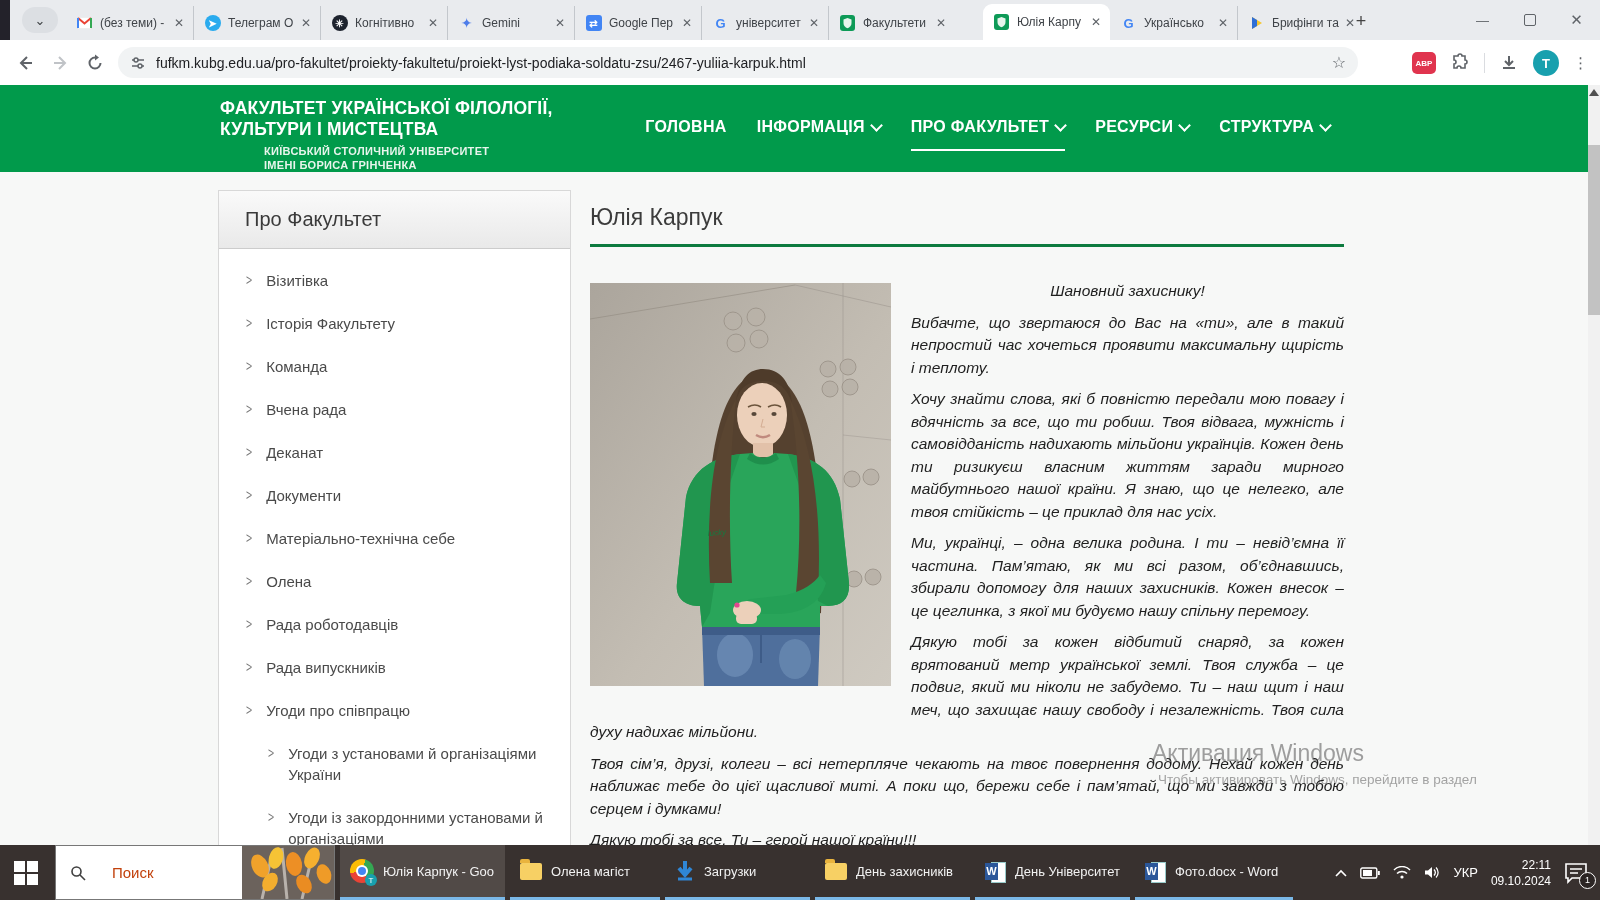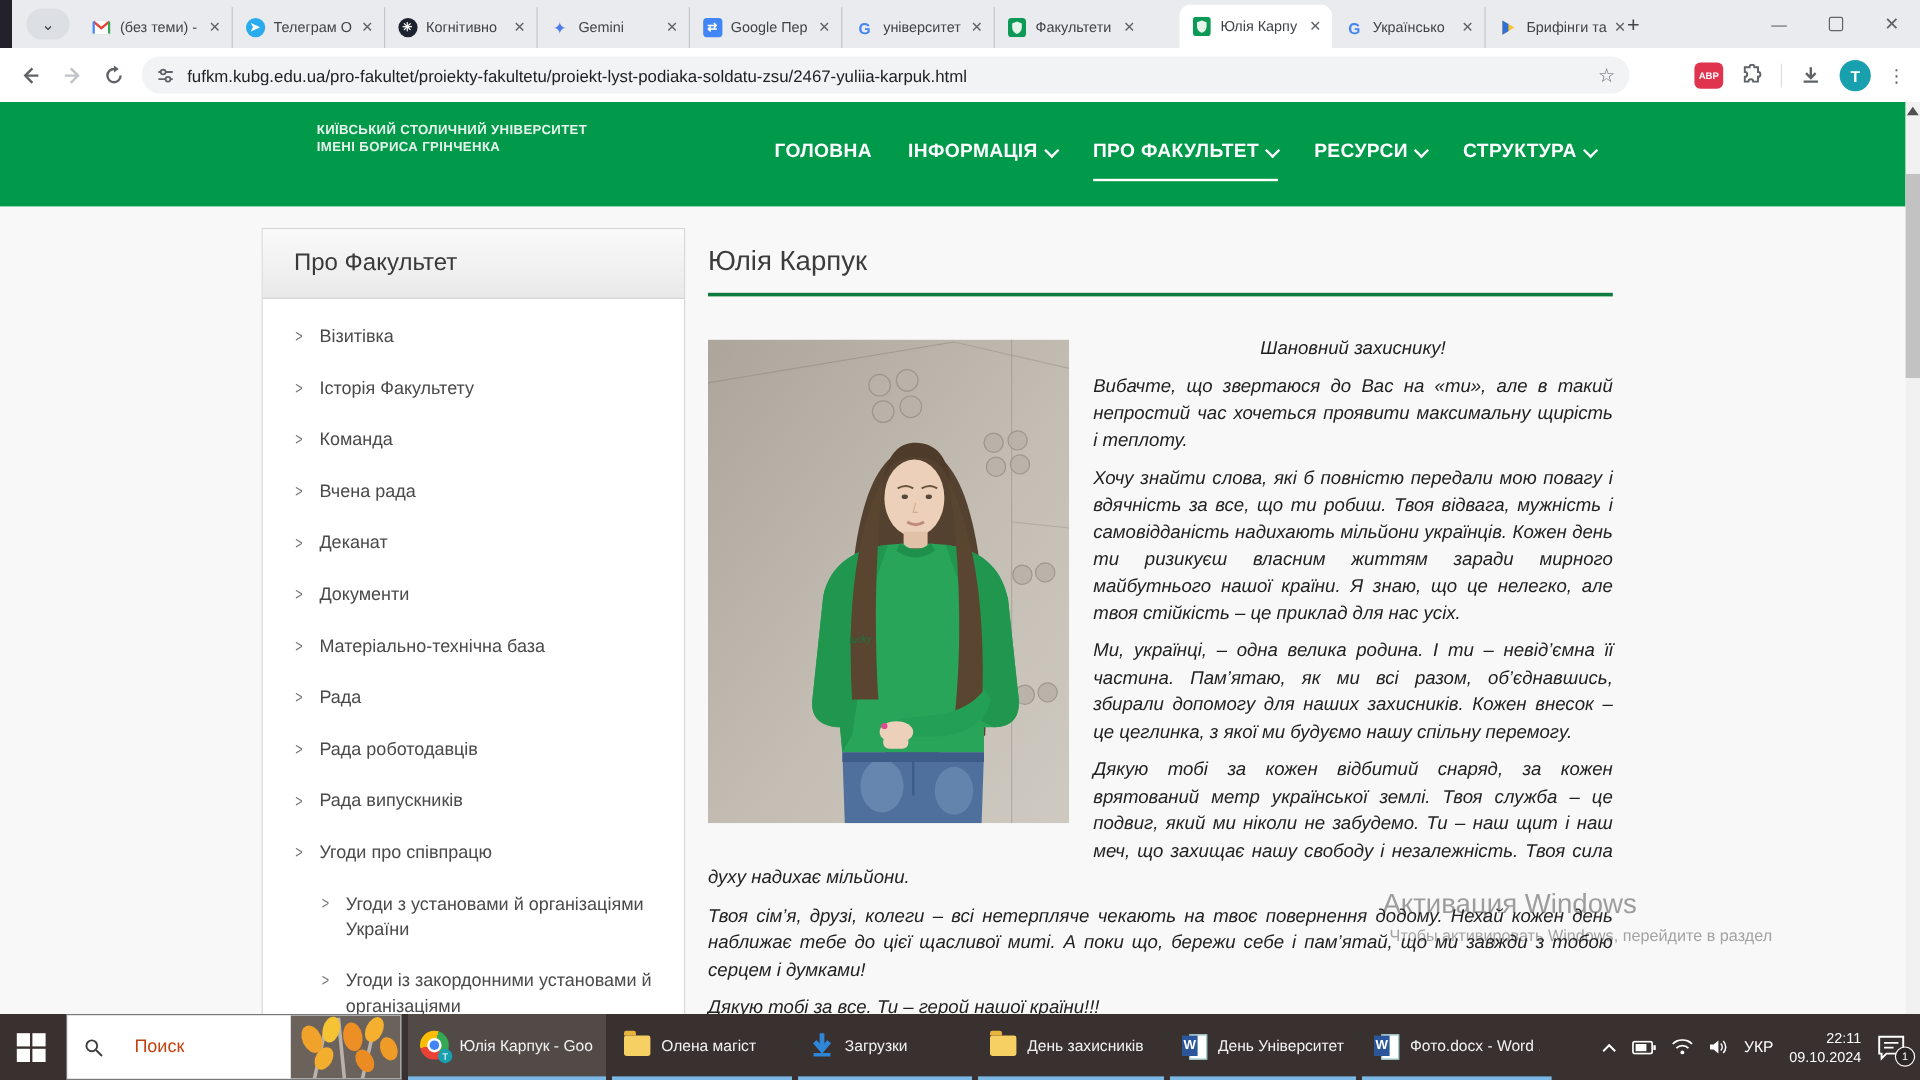--- a/index.html
+++ b/index.html
@@ -256,20 +256,22 @@
           <path d="M4 15 H16" stroke="#5f6368" stroke-width="2"></path>
         </svg>
     </span>
     <span class="avatar">T</span>
     <span class="kebab">⋮</span>
   </div>
 </div>
 
 <div class="siteheader">
   <div class="brand">
+    <div class="b1"><span>ФАКУЛЬТЕТ УКРАЇНСЬКОЇ ФІЛОЛОГІЇ,</span><br>
+    <span>КУЛЬТУРИ І МИСТЕЦТВА</span></div>
     <div class="b2"><span>КИЇВСЬКИЙ СТОЛИЧНИЙ УНІВЕРСИТЕТ</span><br>
     <span>ІМЕНІ БОРИСА ГРІНЧЕНКА</span></div>
   </div>
   <div class="mainnav">
     <div class="nav-item">
         <span>ГОЛОВНА</span>
       </div>
     <div class="nav-item">
         <span>ІНФОРМАЦІЯ</span>
         <span class="chev"></span>
@@ -316,25 +318,25 @@
     <div class="s-item">
         <span class="chv">&gt;</span>
         <span>Деканат</span>
       </div>
     <div class="s-item">
         <span class="chv">&gt;</span>
         <span>Документи</span>
       </div>
     <div class="s-item">
         <span class="chv">&gt;</span>
-        <span>Матеріально-технічна база</span>
-      </div>
-    <div class="s-item">
-        <span class="chv">&gt;</span>
-        <span>Рада</span>
+        <span>Матеріально-технічна себе</span>
+      </div>
+    <div class="s-item">
+        <span class="chv">&gt;</span>
+        <span>Олена</span>
       </div>
     <div class="s-item">
         <span class="chv">&gt;</span>
         <span>Рада роботодавців</span>
       </div>
     <div class="s-item">
         <span class="chv">&gt;</span>
         <span>Рада випускників</span>
       </div>
     <div class="s-item">

